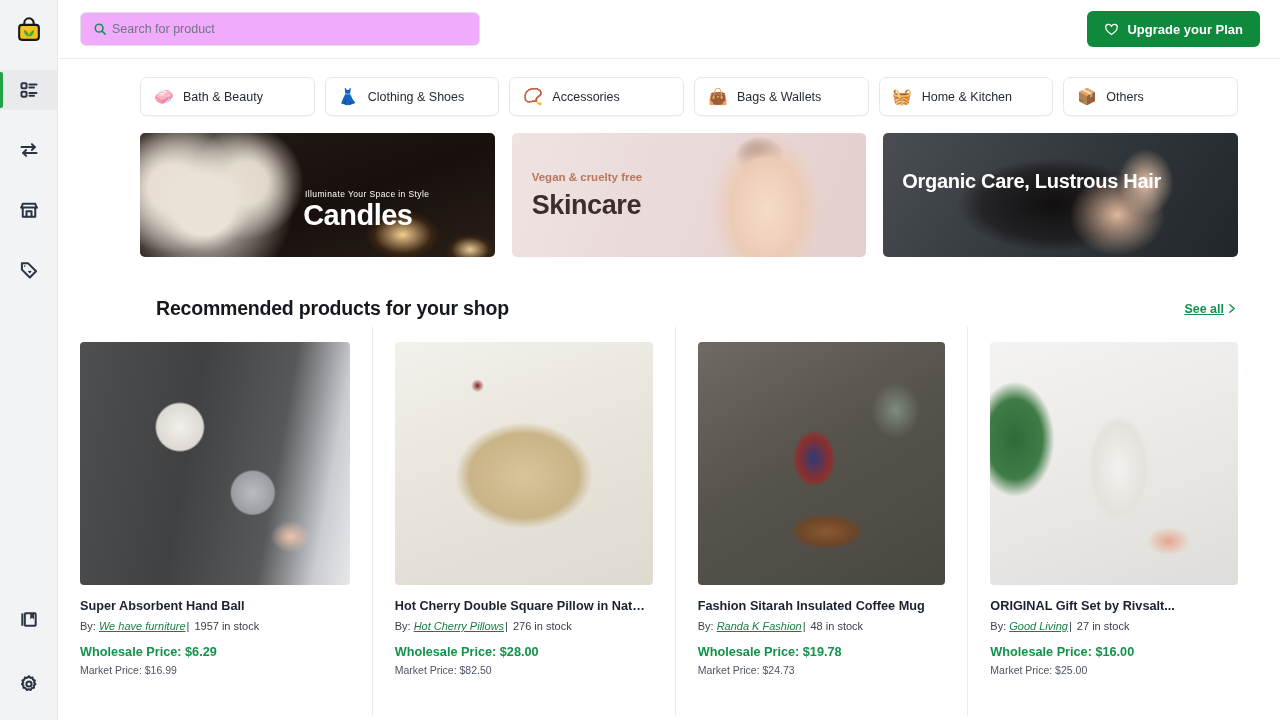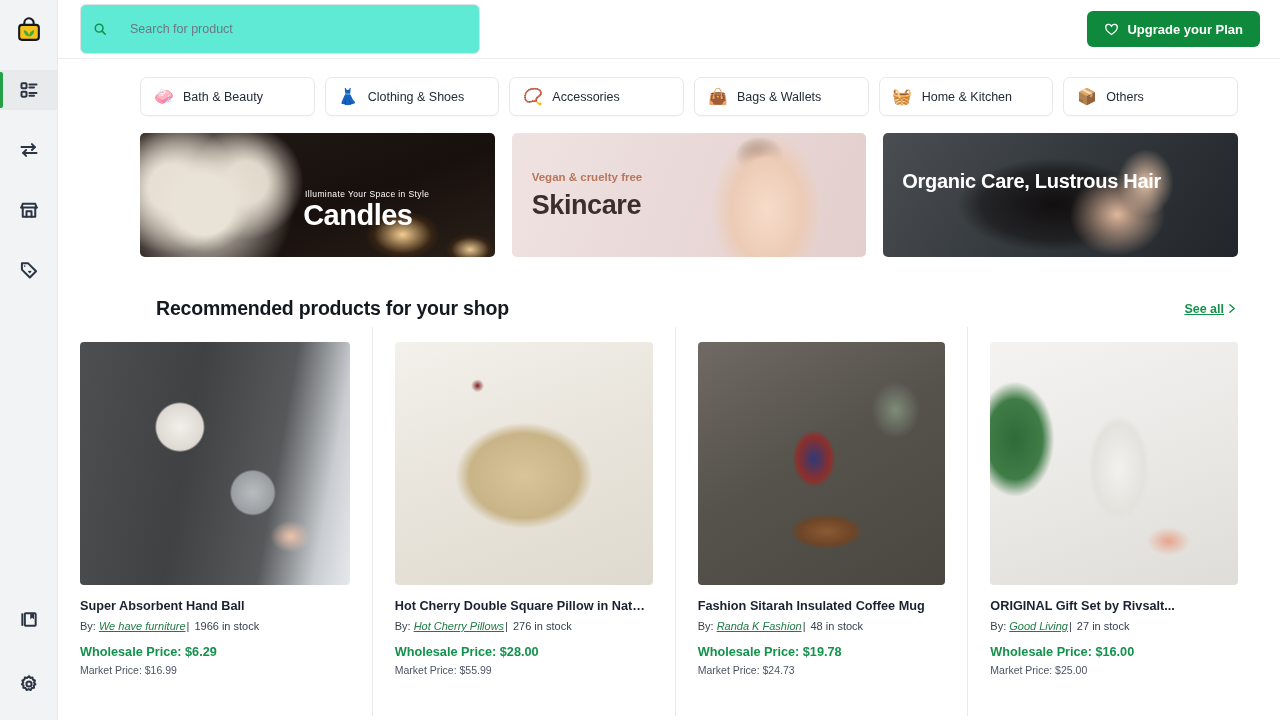--- a/index.html
+++ b/index.html
@@ -47,24 +47,24 @@
   .main { flex: 1; display: flex; flex-direction: column; min-width: 0; background: #fff; }
 
   .topbar {
     height: 59px; flex: 0 0 59px;
     border-bottom: 1px solid #ededed;
     display: flex; align-items: center;
     padding: 0 20px 0 22px;
     background: #fff;
   }
   .search-box {
-    width: 400px; height: 50px;
+    width: 400px; height: 34px;
     border: 1px solid #dfe1e5; border-radius: 6px;
-    display: flex; align-items: center; gap: 23px;
-    padding: 0 12px; background: #5eead4;
+    display: flex; align-items: center; gap: 5px;
+    padding: 0 12px; background: #f0abfc;
   }
   .search-box input {
     border: none; outline: none; flex: 1;
     font-family: "Liberation Sans", sans-serif;
     font-size: 12.5px; color: #323c4d; background: transparent;
   }
   .search-box input::placeholder { color: #6e7785; }
   .upgrade-btn {
     margin-left: auto;
     background: #0f8a3d; color: #fff;
@@ -360,37 +360,37 @@
 
       <div class="prod-row">
 
         <div class="prod-card">
           <div class="prod-img p1"></div>
           <div class="prod-title">Super Absorbent Hand Ball</div>
           <div class="prod-meta">
             <span class="by">By:</span>
             <span class="vendor">We have furniture</span>
             <span class="sep">|</span>
-            <span class="stock">1966 in stock</span>
+            <span class="stock">1957 in stock</span>
           </div>
           <div class="prod-wholesale">Wholesale Price: $6.29</div>
           <div class="prod-market">Market Price: $16.99</div>
         </div>
 
         <div class="prod-card">
           <div class="prod-img p2"></div>
           <div class="prod-title">Hot Cherry Double Square Pillow in Natura...</div>
           <div class="prod-meta">
             <span class="by">By:</span>
             <span class="vendor">Hot Cherry Pillows</span>
             <span class="sep">|</span>
             <span class="stock">276 in stock</span>
           </div>
           <div class="prod-wholesale">Wholesale Price: $28.00</div>
-          <div class="prod-market">Market Price:  $55.99</div>
+          <div class="prod-market">Market Price:  $82.50</div>
         </div>
 
         <div class="prod-card">
           <div class="prod-img p3"></div>
           <div class="prod-title">Fashion Sitarah Insulated Coffee Mug</div>
           <div class="prod-meta">
             <span class="by">By:</span>
             <span class="vendor">Randa K Fashion</span>
             <span class="sep">|</span>
             <span class="stock">48 in stock</span>

